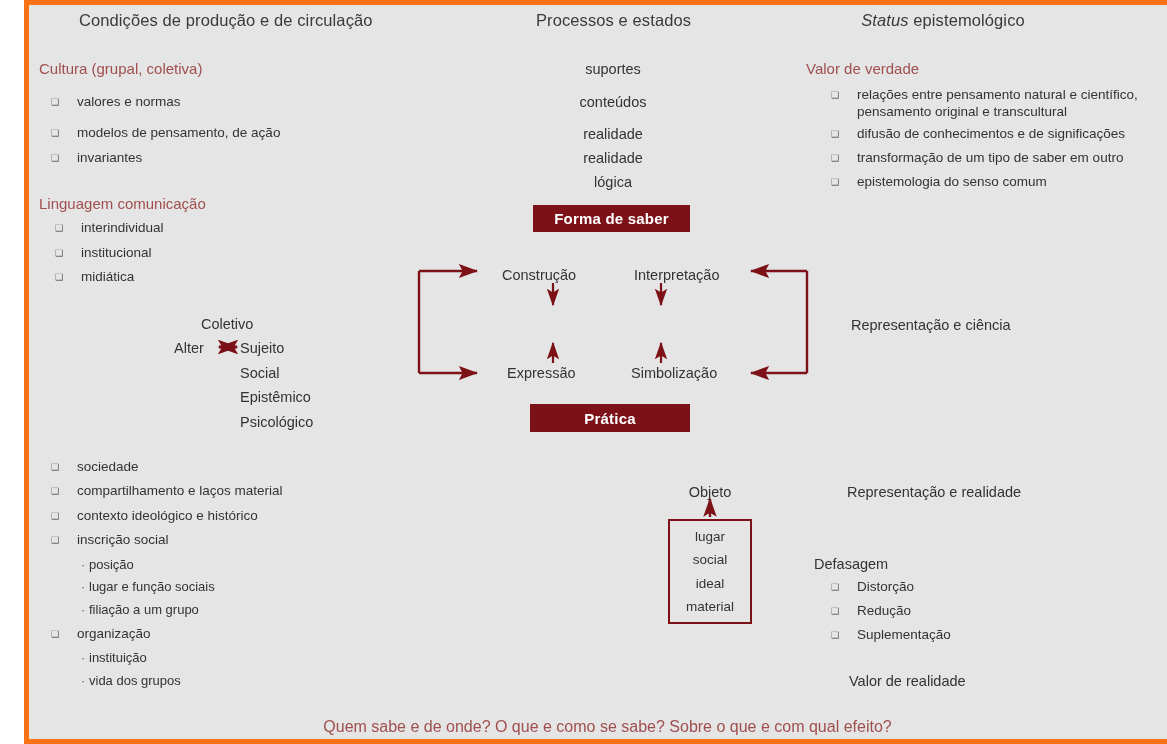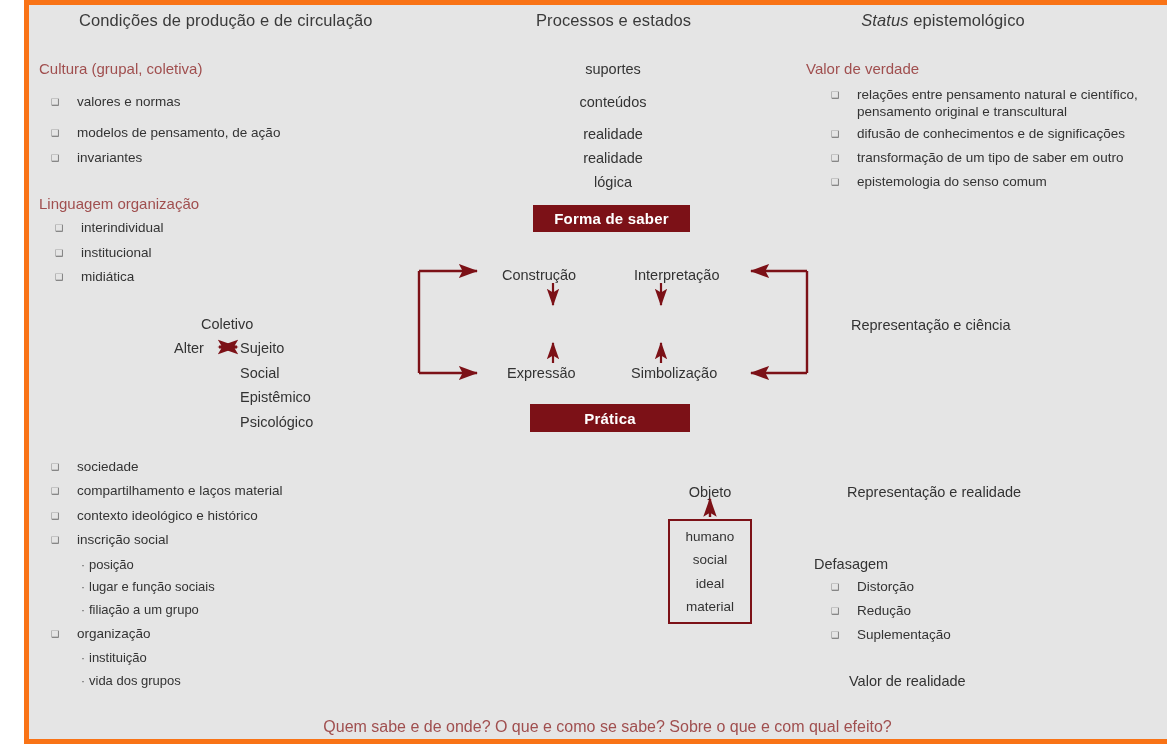--- a/index.html
+++ b/index.html
@@ -142,21 +142,21 @@
   </div>
   <div class="bullet-row" style="left:22px; top:120px; width:330px;">
     <span class="bullet-mark">❑</span>
     <span class="bullet-label">modelos de pensamento, de ação</span>
   </div>
   <div class="bullet-row" style="left:22px; top:145px; width:330px;">
     <span class="bullet-mark">❑</span>
     <span class="bullet-label">invariantes</span>
   </div>
 
-  <div class="abs red-heading" style="left:10px; top:190px;">Linguagem  organização</div>
+  <div class="abs red-heading" style="left:10px; top:190px;">Linguagem  comunicação</div>
 
   <div class="bullet-row" style="left:26px; top:215px; width:300px;">
     <span class="bullet-mark">❑</span>
     <span class="bullet-label">interindividual</span>
   </div>
   <div class="bullet-row" style="left:26px; top:240px; width:300px;">
     <span class="bullet-mark">❑</span>
     <span class="bullet-label">institucional</span>
   </div>
   <div class="bullet-row" style="left:26px; top:264px; width:300px;">
@@ -220,21 +220,21 @@
 
   <div class="redbox" style="left:501px; top:399px; width:160px; height:28px;">Prática</div>
 
   <div class="abs txt bigger" style="left:473px; top:262px;">Construção</div>
   <div class="abs txt bigger" style="left:605px; top:262px;">Interpretação</div>
   <div class="abs txt bigger" style="left:478px; top:360px;">Expressão</div>
   <div class="abs txt bigger" style="left:602px; top:360px;">Simbolização</div>
 
   <div class="abs txt bigger" style="left:681px; top:479px; transform:translateX(-50%);">Objeto</div>
   <div class="objeto-box" style="left:639px; top:514px; width:84px; height:105px;">
-    <span>humano</span>
+    <span>lugar</span>
     <span>social</span>
     <span>ideal</span>
     <span>material</span>
   </div>
 
   <div class="abs red-heading" style="left:777px; top:55px;">Valor de verdade</div>
 
   <div class="bullet-row" style="left:802px; top:82px; width:350px;">
     <span class="bullet-mark">❑</span>
     <span class="bullet-label" style="white-space:normal;">relações entre pensamento natural e científico, pensamento original e transcultural</span>

